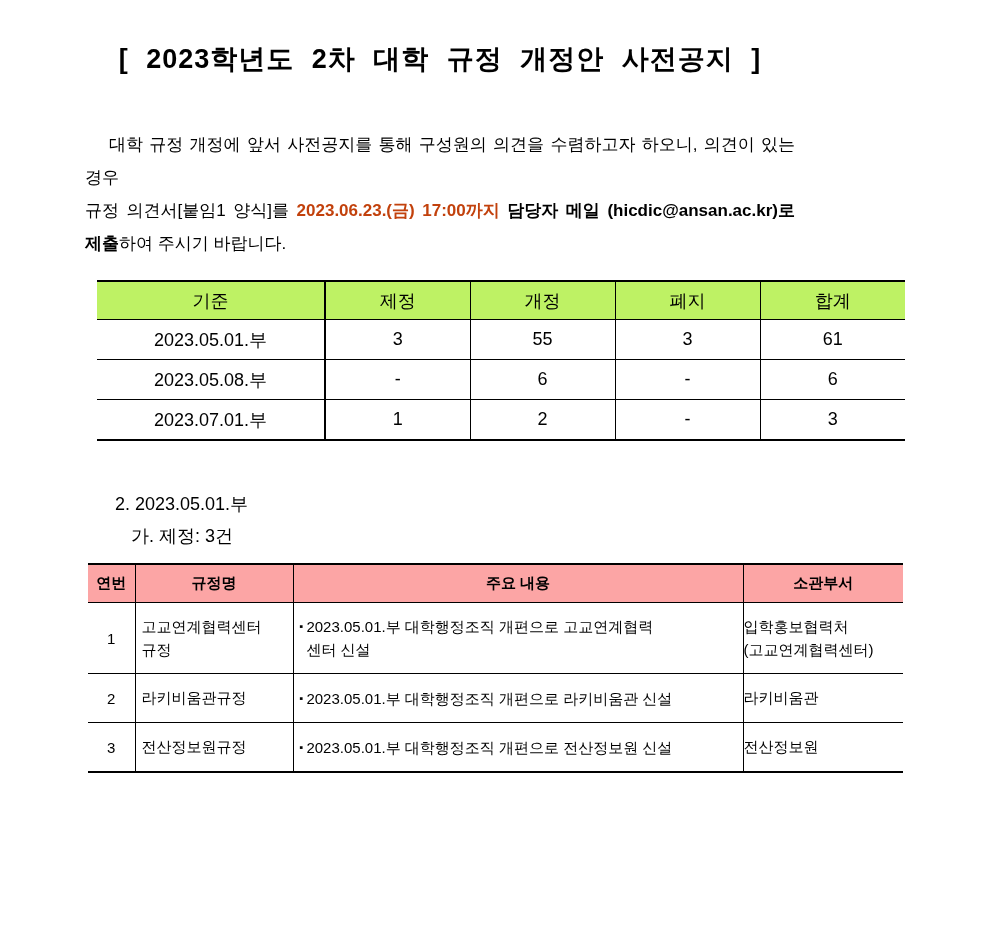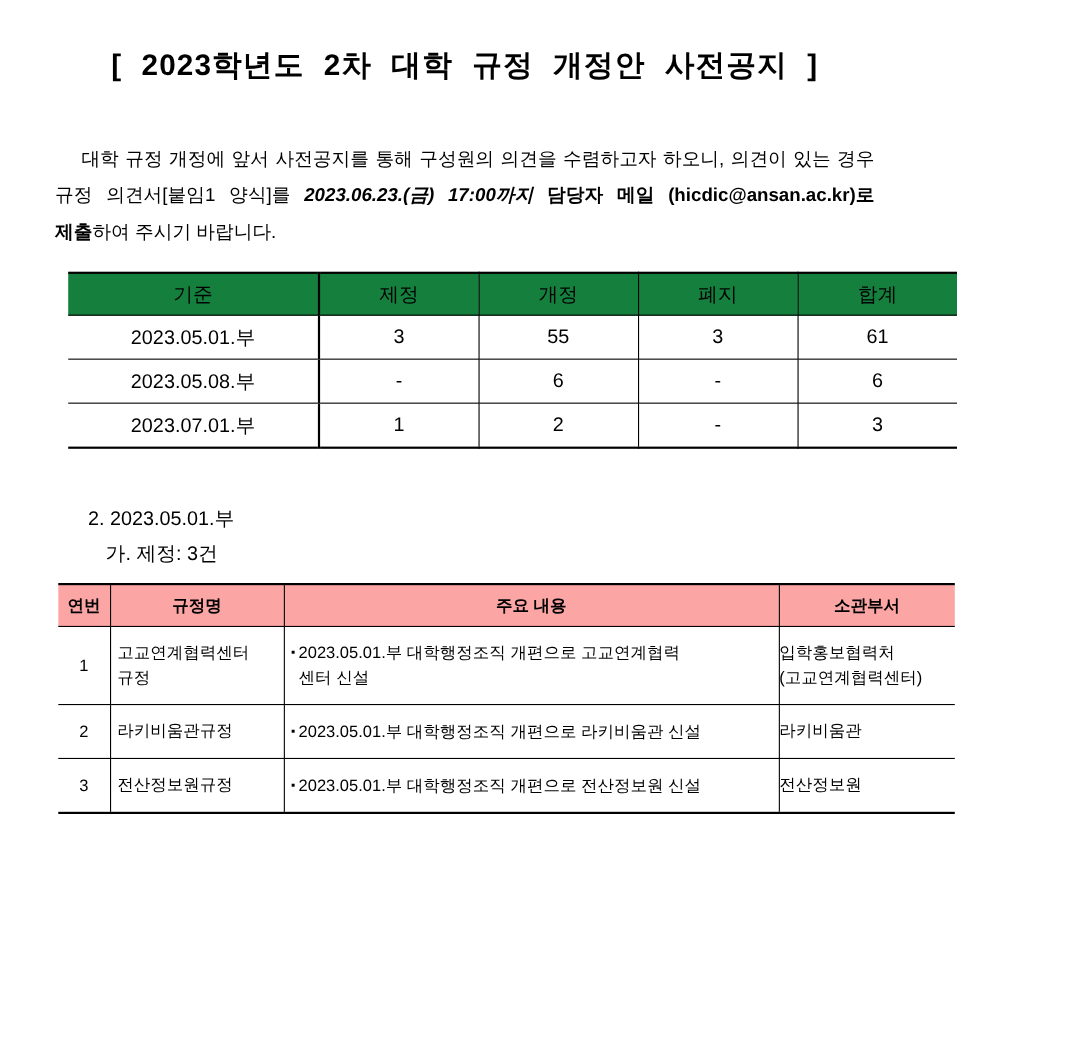--- a/index.html
+++ b/index.html
@@ -1,55 +1,55 @@
 <!DOCTYPE html>
 <html><head>
 <meta charset="utf-8">
 <style>
   html,body { margin:0; padding:0; }
   body {
     width:992px; height:945px; background:#ffffff; color:#000000;
     font-family:"Liberation Sans","DejaVu Sans",sans-serif;
     overflow:hidden;
   }
-  .page { box-sizing:border-box; width:880px; padding:42px 85px 0 50px; }
+  .page { box-sizing:border-box; width:880px; padding:42px 85px 0 85px; }
 
   
   .doc-title {
     text-align:center; font-size:27px; font-weight:bold;
     letter-spacing:1px; word-spacing:9px; line-height:34px;
   }
 
   
   .intro { margin-top:52px; font-size:17px; }
   .intro .line { line-height:33px; }
   .just { text-align:justify; text-align-last:justify; }
   .indent { text-indent:24px; }
-  .blue-bold { color:#000000; font-weight:bold;font-style:italic; }
+  .blue-bold { color:#c2410c; font-weight:bold; }
   .bold { font-weight:bold; }
 
   
   .sec1-heading { margin:34px 0 0 10px; font-size:18px; line-height:26px; }
   .sec2-heading { margin:50px 0 0 30px; font-size:18px; line-height:26px; }
   .sec2-sub     { margin:6px 0 0 46px;  font-size:18px; line-height:26px; }
 
   table { border-collapse:collapse; }
 
   
   .t1 {
     margin:20px 0 0 12px; width:808px; table-layout:fixed;
     border-top:2px solid #000; border-bottom:2px solid #000;
   }
   .t1 th, .t1 td {
     border:1px solid #000; text-align:center; padding:0;
     font-size:18px; font-weight:normal;
   }
   .t1 tr > *:first-child { border-left:none; border-right:2px solid #000; }
   .t1 tr > *:last-child  { border-right:none; }
-  .t1 thead th { background:#15803d; height:37px; }
+  .t1 thead th { background:#bef264; height:37px; }
   .t1 tbody td { height:39px; }
 
   
   .t2 {
     margin:14px 0 0 3px; width:815px; table-layout:fixed;
     border-top:2px solid #000; border-bottom:2px solid #000;
   }
   .t2 th, .t2 td { border:1px solid #000; padding:0; font-size:15px; }
   .t2 tr > *:first-child { border-left:none; }
   .t2 tr > *:last-child  { border-right:none; }

